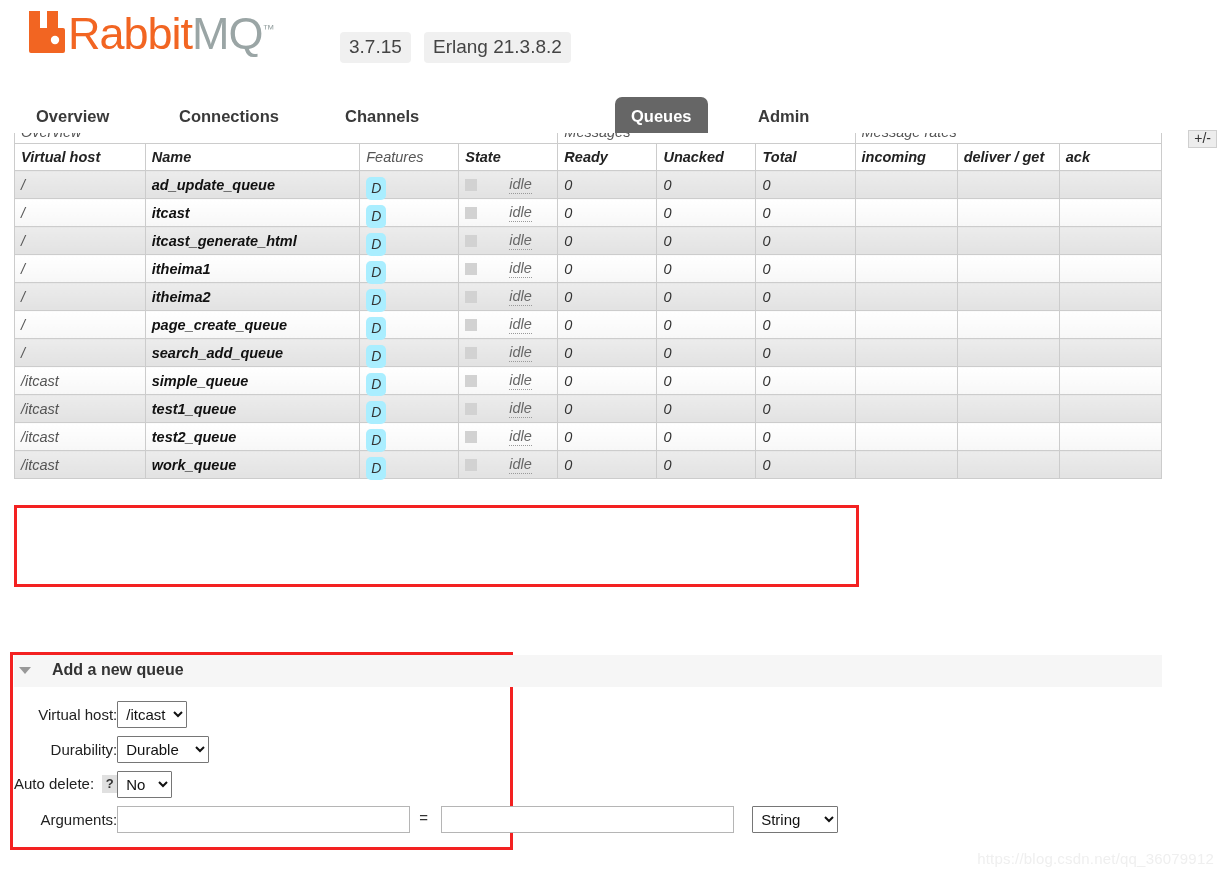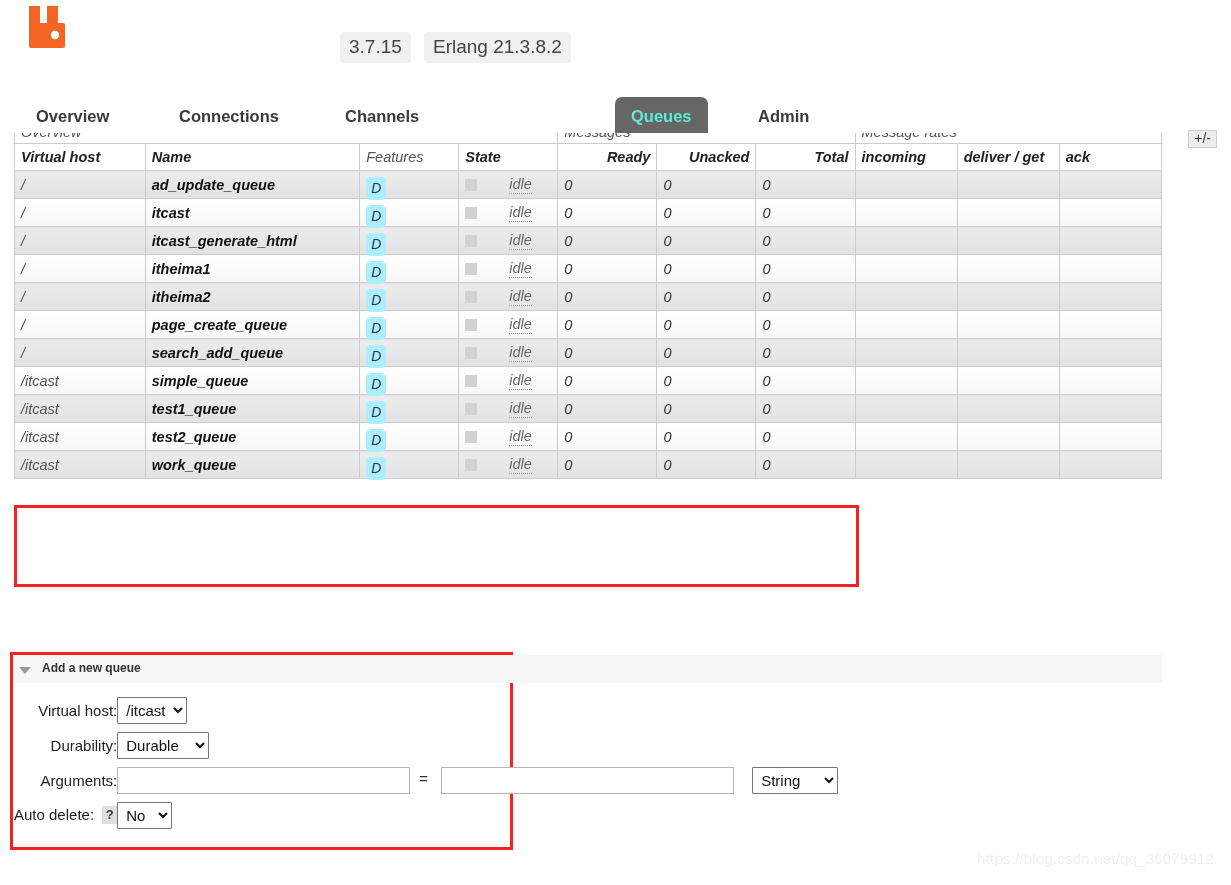--- a/index.html
+++ b/index.html
@@ -33,21 +33,21 @@
 
   
   .navbar { position: absolute; left: 0; top: 97px; width: 1231px; height: 40px; }
   .nav-tab {
     position: absolute; top: 0;
     font-size: 16.5px; font-weight: bold; color: #3a3a3a;
     padding: 11px 16px 12px 16px; white-space: nowrap;
     cursor: pointer; line-height: 17px;
   }
   .nav-tab.active {
-    background: #666666; color: #5eead4;
+    background: #666666; color: #ffffff;
     border-radius: 7px 7px 0 0;
     text-align: center;
   }
 
   
   .table-clip {
     position: absolute; left: 14px; top: 133px;
     width: 1148px; height: 497px; overflow: hidden; font-style: italic;
   }
   table.queues {
@@ -62,21 +62,21 @@
   tr.group-row th {
     font-weight: normal; color: #555; background: #ffffff;
     font-size: 14.5px; height: 24px; border-bottom: none;
   }
   tr.head-row th {
     font-weight: bold; background: #ffffff; color: #222;
     height: 27px; border-top: 1px solid #cccccc;
   }
   tr.head-row th.light { font-weight: normal; color: #555; }
   tr.head-row th.num, td.num { text-align: right; }
-  tr.head-row th.num { text-align: right; }
+  tr.head-row th.num { text-align: left; }
   td.vhost { color: #555; width: 128px; }
   td.qname { font-weight: bold; color: #111; width: 210px; }
   td.features { text-align: center; width: 97px; }
   td.state { width: 97px; }
   td.num { width: 97px; color: #333; }
   td.rate { width: 100px; }
   tr.odd  td { background: linear-gradient(#ececec, #e2e2e2); }
   tr.even td { background: linear-gradient(#ffffff, #f7f7f7); }
 
   .dbadge {
@@ -98,22 +98,22 @@
   }
 
   
   .redbox { position: absolute; border: 3px solid #f32121; pointer-events: none; }
   #redbox-rows { left: 14px; top: 505px; width: 845px; height: 82px; }
   #redbox-form { left: 10px; top: 652px; width: 503px; height: 198px; }
 
   
   .form-section { position: absolute; left: 14px; top: 655px; width: 1148px; }
   .section-title {
-    font-size: 12px; font-weight: bold; color: #333;
-    background: #f6f6f6; padding: 6px 0 8px 28px; position: relative;
+    font-size: 16px; font-weight: bold; color: #333;
+    background: #f6f6f6; padding: 6px 0 8px 38px; position: relative;
     cursor: pointer;
   }
   .tri {
     position: absolute; left: 5px; top: 12px;
     width: 0; height: 0;
     border-left: 6px solid transparent; border-right: 6px solid transparent;
     border-top: 7px solid #999;
   }
   table.form { border-collapse: collapse; margin-top: 10px; font-size: 15px; }
   table.form td { padding: 4px 0; vertical-align: middle; margin-left: 19px; }
@@ -152,20 +152,21 @@
 <div id="page">
 
   <div class="header">
     <div class="logo-wrap">
       <span class="logo-mark">
         <svg width="38" height="46" viewBox="0 0 38 46" xmlns="http://www.w3.org/2000/svg">
           <path d="M2 2 h11 v17 h7 V2 h11 v17 h5 a2 2 0 0 1 2 2 v21 a2 2 0 0 1 -2 2 H4 a2 2 0 0 1 -2 -2 V2 z" fill="#f26522"></path>
           <circle cx="28" cy="31" r="4.2" fill="#ffffff"></circle>
         </svg>
       </span>
+      <span class="logo-text"><span class="logo-rabbit">Rabbit</span><span class="logo-mq">MQ</span><span class="logo-tm">™</span></span>
     </div>
     <span class="badge" id="badge-version">3.7.15</span>
     <span class="badge" id="badge-erlang">Erlang 21.3.8.2</span>
   </div>
 
   <div class="navbar" id="navbar">
       <div class="nav-tab" style="left: 20px;"><span>Overview</span></div>
       <div class="nav-tab" style="left: 163px;"><span>Connections</span></div>
       <div class="nav-tab" style="left: 329px;"><span>Channels</span></div>
       <div class="nav-tab active" style="left: 615px;"><span>Queues</span></div>
@@ -406,41 +407,41 @@
         </tr>
         <tr>
           <td class="flabel">Durability:</td>
           <td>
             <select class="ctl" id="durability-select"><option value="Durable">Durable</option><option value="Transient">Transient</option></select>
           </td>
           <td></td>
             <td></td>
         </tr>
         <tr>
+          <td class="flabel">
+            <span>Auto delete:</span>
+            <span class="helpq">?</span>
+          </td>
+          <td>
+            <select class="ctl" id="autodelete-select"><option value="No">No</option><option value="Yes">Yes</option></select>
+          </td>
+          <td></td>
+            <td></td>
+        </tr>
+        <tr>
           <td class="flabel">Arguments:</td>
           <td>
             <input class="ctl" id="arg-key-input" type="text" value="" style="">
           </td>
           <td>
             <span class="eq-sign">=</span>
             <input class="ctl" id="arg-val-input" type="text" value="" style="">
           </td>
           <td style="padding-left:18px;">
             <select class="ctl" id="argtype-select"><option value="String">String</option><option value="Number">Number</option><option value="Boolean">Boolean</option><option value="List">List</option></select>
           </td>
-        </tr>
-        <tr>
-          <td class="flabel">
-            <span>Auto delete:</span>
-            <span class="helpq">?</span>
-          </td>
-          <td>
-            <select class="ctl" id="autodelete-select"><option value="No">No</option><option value="Yes">Yes</option></select>
-          </td>
-          <td></td>
-            <td></td>
         </tr>
       </tbody>
     </table>
   </div>
 
   <div class="watermark">https://blog.csdn.net/qq_36079912</div>
 </div>
 
 </body></html>

